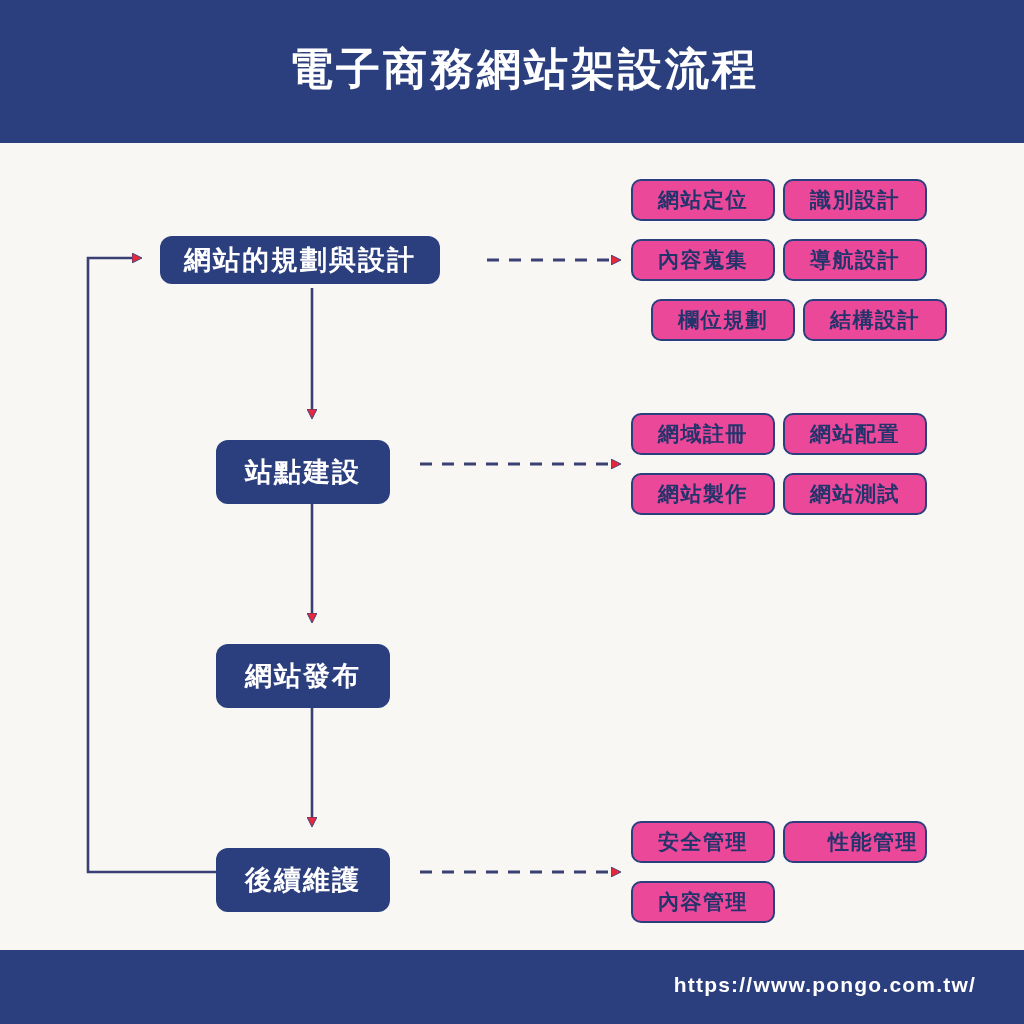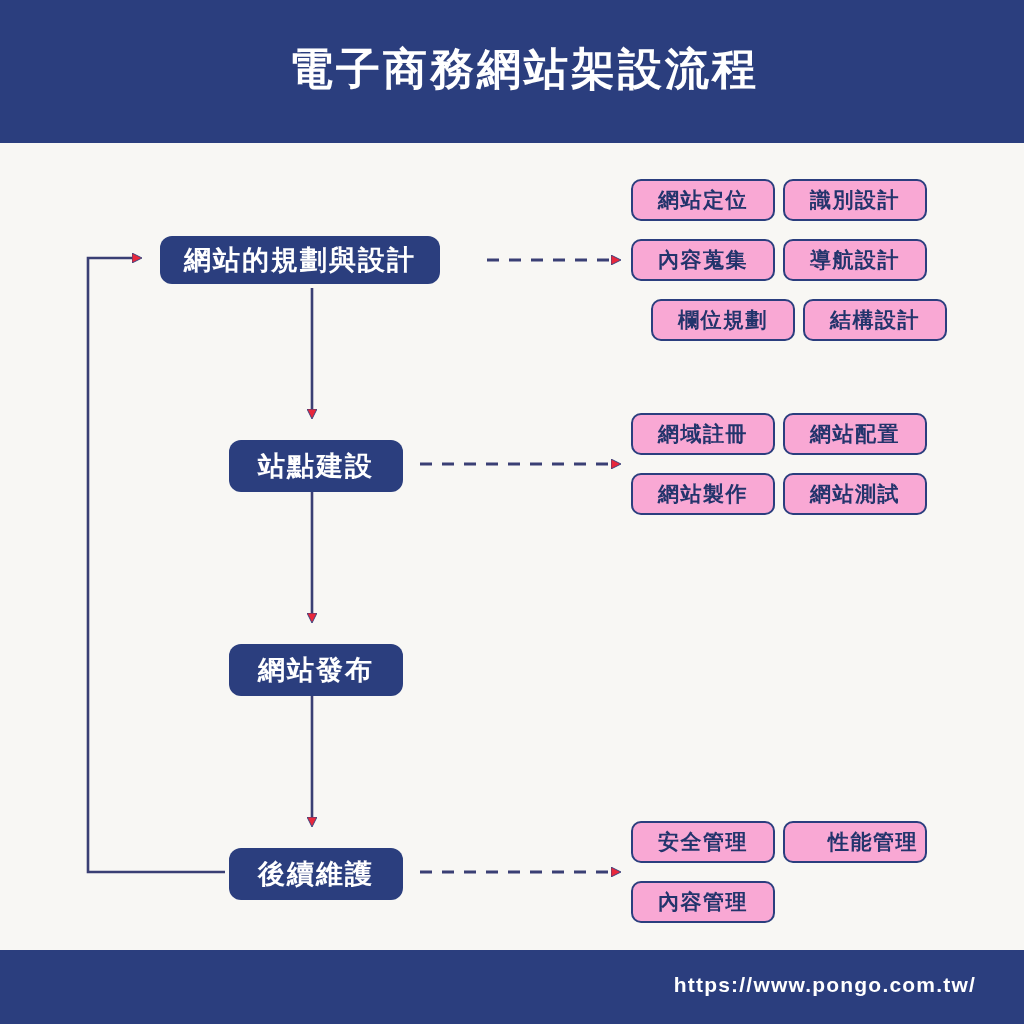--- a/index.html
+++ b/index.html
@@ -89,32 +89,32 @@
     white-space: nowrap;
     box-sizing: border-box;
   }
   .stage-node.wide {
     left: 160px;
     top: 236px;
     width: 280px;
     height: 48px;
   }
   .stage-node.narrow {
-    left: 229px;
+    left: 216px;
     width: 174px;
-    height: 52px;
+    height: 64px;
   }
   .stage-node.n2 { top: 440px; }
   .stage-node.n3 { top: 644px; }
   .stage-node.n4 { top: 848px; }
 
   
   .sub-box {
     position: absolute;
-    background: #f9a8d4;
+    background: #ec4899;
     border: 2px solid #2b3e7e;
     border-radius: 10px;
     color: #23346c;
     font-size: 21px;
     font-weight: bold;
     letter-spacing: 1.5px;
     display: flex;
     align-items: center;
     justify-content: center;
     white-space: nowrap;

